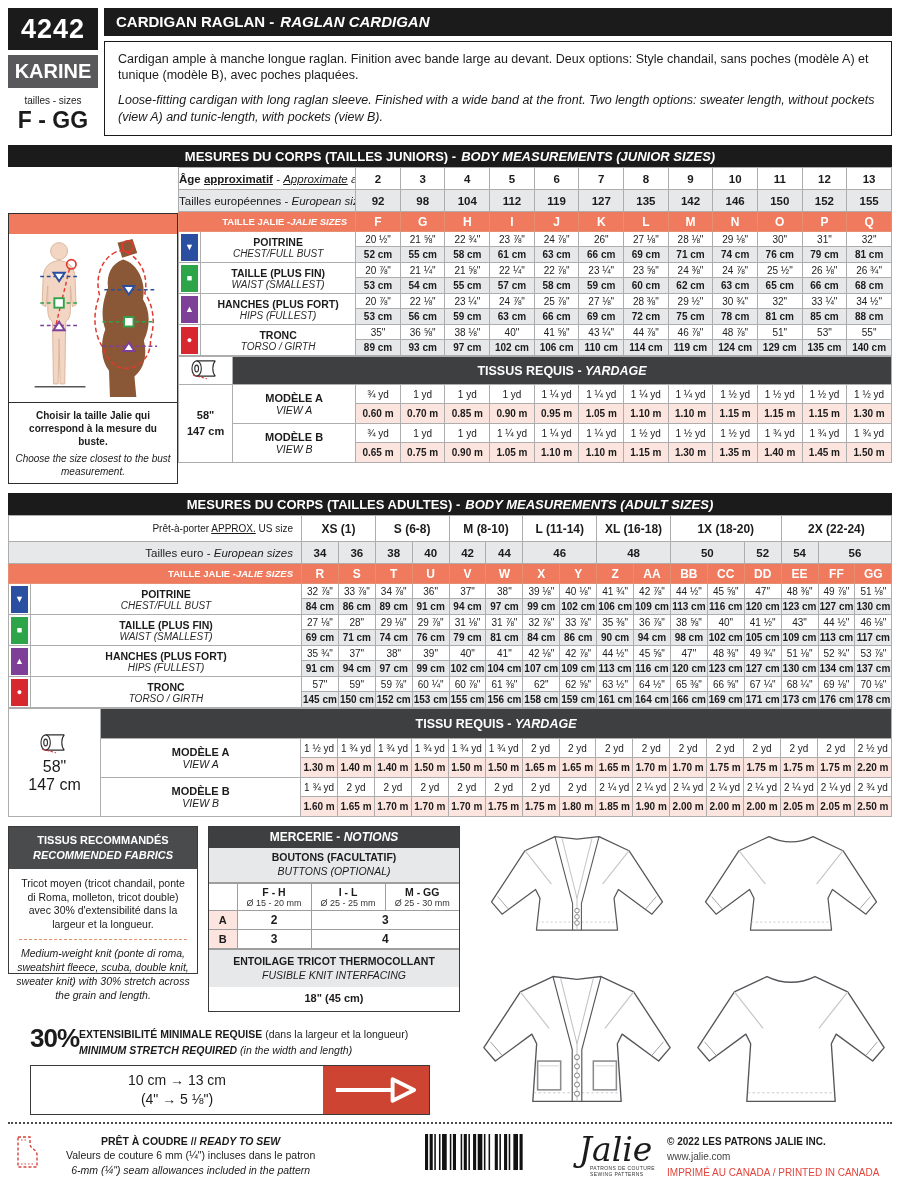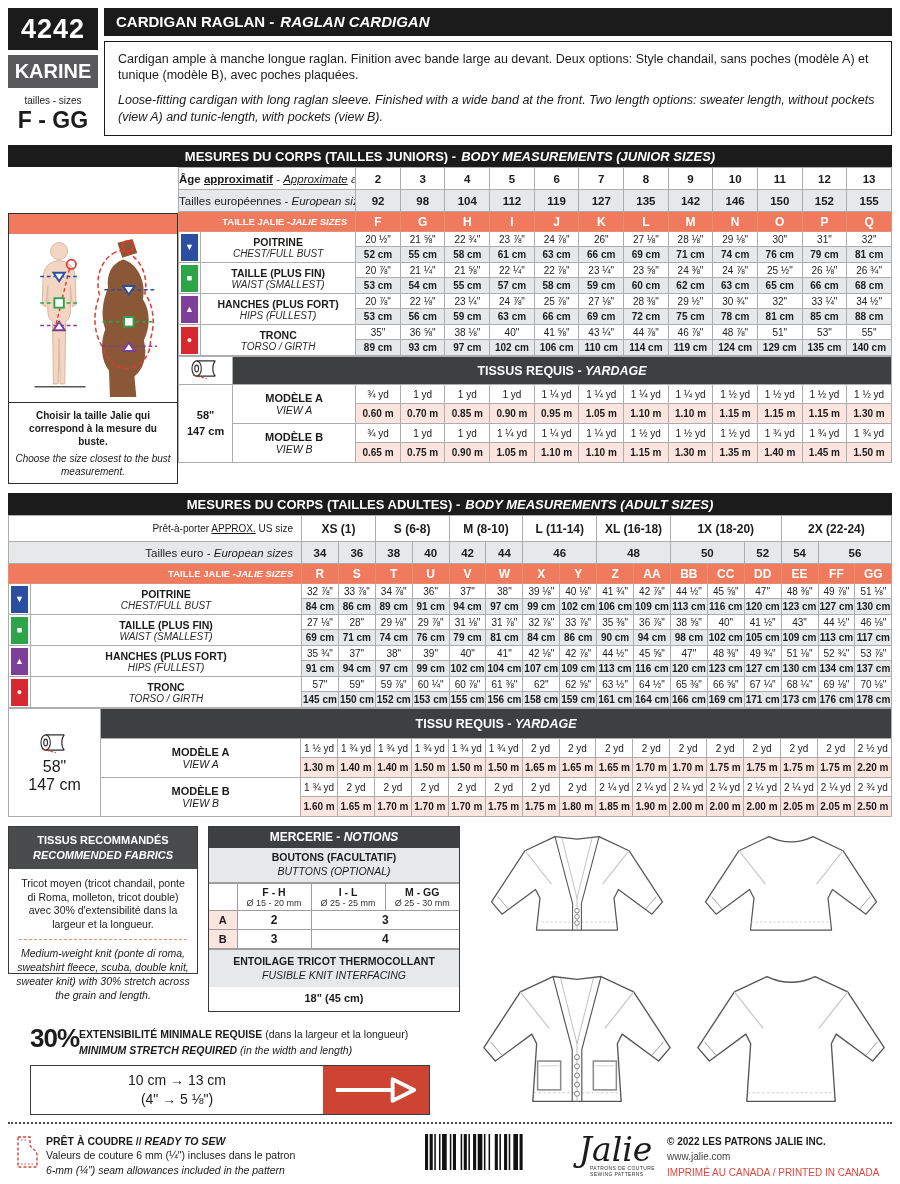--- a/index.html
+++ b/index.html
@@ -96,21 +96,21 @@
   .s-lines { font-size:10.5px; line-height:1.5; padding-top:4px; }
   .s-box { margin-top:6px; width:400px; height:50px; border:1.5px solid #3a3a3a; display:flex; }
   .s-white { flex:1; display:flex; flex-direction:column; align-items:center; justify-content:center; font-size:14px; line-height:1.35; }
   .s-red { width:106px; background:#ce4433; display:flex; align-items:center; justify-content:center; }
   .drawings { flex:1; display:grid; grid-template-columns:1fr 1fr; padding:0 0 0 10px; row-gap:2px; }
   .draw { display:flex; justify-content:center; align-items:flex-start; }
 
   
   .foot-sep { border-top:2px dotted #4a4a4a; margin-top:7px; }
   .footer { display:flex; align-items:flex-start; padding:10px 6px 0; }
-  .f-left { display:flex; gap:6px; width:380px; flex:none; }
+  .f-left { display:flex; gap:26px; width:380px; flex:none;text-align:center; }
   .f-text { font-size:10.5px; line-height:1.4; }
   .f-line1 { font-weight:bold; }
   .f-center { flex:1; text-align:center; }
   .f-num { font-size:14px; letter-spacing:1px; margin-top:12px; }
   .f-right { width:310px; flex:none; display:flex; gap:12px; align-items:flex-start; }
   .f-logo-wrap { text-align:center; }
   .f-logo { font-family:"DejaVu Serif",serif; font-style:italic; font-size:33px; line-height:.95; }
   .f-logo-sub { font-size:5px; letter-spacing:.4px; color:#333; line-height:1.3; text-align:left; padding-left:14px; }
   .f-info { font-size:10px; line-height:1.55; }
   .f-copy { font-weight:bold; }

